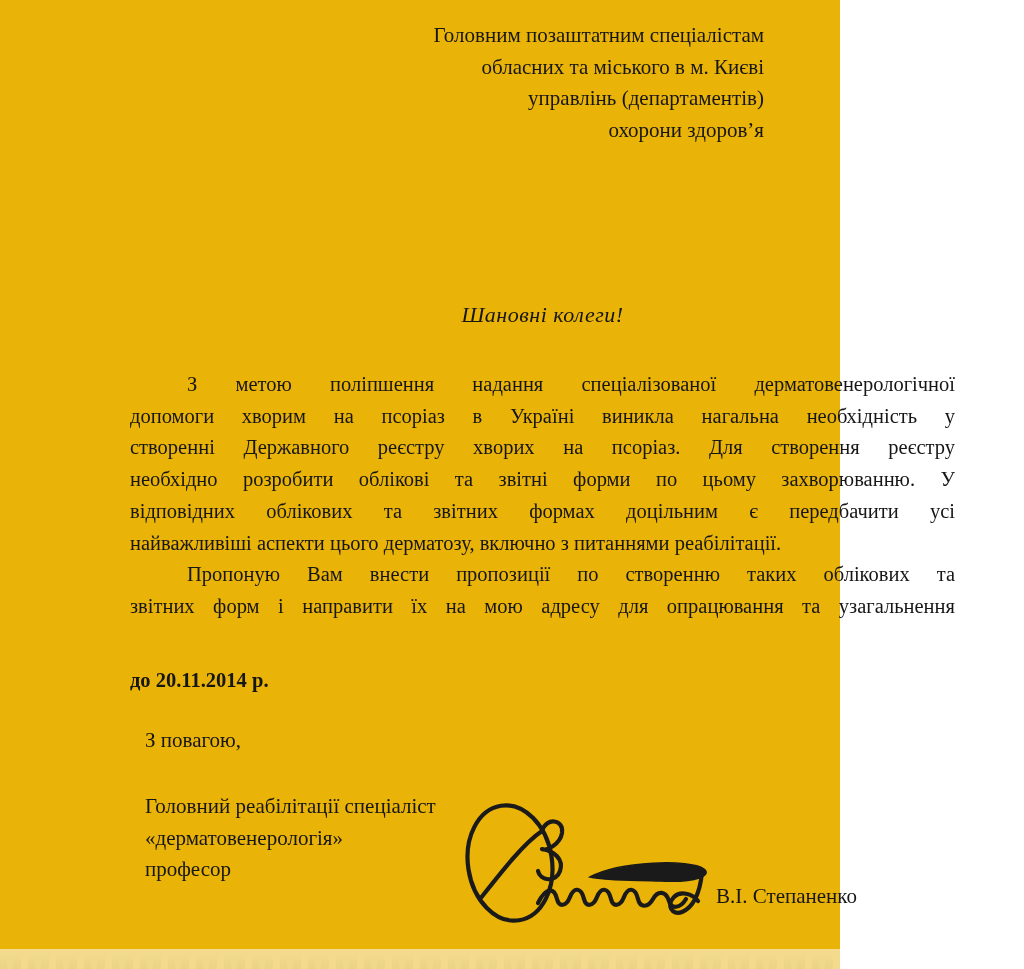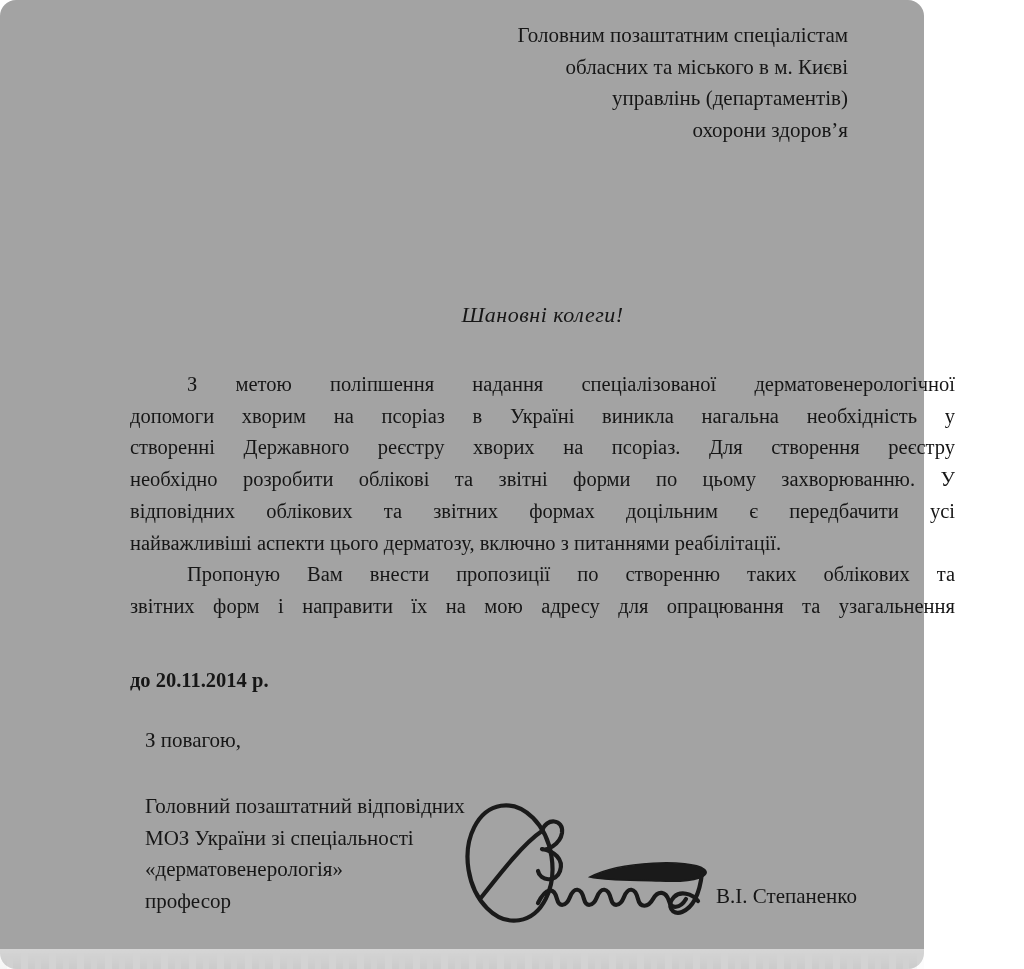--- a/index.html
+++ b/index.html
@@ -3,21 +3,21 @@
 <meta charset="utf-8">
 <style>
   html,body { margin:0; padding:0; }
   body {
     width:1024px; height:969px;
     background:#ffffff;
     font-family:"Liberation Serif","DejaVu Serif",serif;
     color:#161616;
     overflow:hidden;
   }
-  .page { position:relative; width:924px; height:969px; background:#a3a3a3;border-radius:16px; }
+  .page { position:relative; width:840px; height:969px; background:#eab308; }
 
   .header-block {
     position:absolute; top:20px; right:76px;
     text-align:right; font-size:21px; line-height:31.5px;
     white-space:nowrap;
   }
 
   .salutation {
     position:absolute; top:302px; left:130px; width:825px;
     text-align:center; font-weight:normal; font-style:italic;
@@ -92,22 +92,21 @@
     <div>
       <div class="jline indent">Пропоную Вам внести пропозиції по створенню таких облікових та</div>
       <div class="jline">звітних форм і направити їх на мою адресу для опрацювання та узагальнення</div>
       <div class="lline bold-line">до 20.11.2014 р.</div>
     </div>
   </div>
 
   <div class="regards">З повагою,</div>
 
   <div class="closing-block">
-    <div>Головний позаштатний відповідних</div>
-    <div>МОЗ України зі спеціальності</div>
+    <div>Головний реабілітації спеціаліст</div>
     <div>«дерматовенерологія»</div>
     <div>професор</div>
   </div>
 
   <div class="signature">
     <svg viewBox="0 0 265 140" xmlns="http://www.w3.org/2000/svg">
       <ellipse class="sig-stroke" cx="60" cy="68" rx="42" ry="58" transform="rotate(-9 60 68)"></ellipse>
       <path class="sig-stroke" d="M30,104 C52,76 74,48 92,36"></path>
       <path class="sig-stroke" d="M92,36 C96,22 114,24 112,38 C110,50 96,56 92,54 C104,56 114,64 110,76 C106,88 90,86 88,76"></path>
       <path class="sig-stroke" d="M88,108 C96,92 104,92 107,104 C109,112 116,112 120,102 C124,92 131,92 134,104 C136,112 143,112 147,102 C151,92 158,92 161,104 C163,112 170,112 174,102 C178,92 185,92 188,104 C190,113 198,113 203,104 C208,95 216,96 219,106 C221,114 230,114 236,104"></path>

